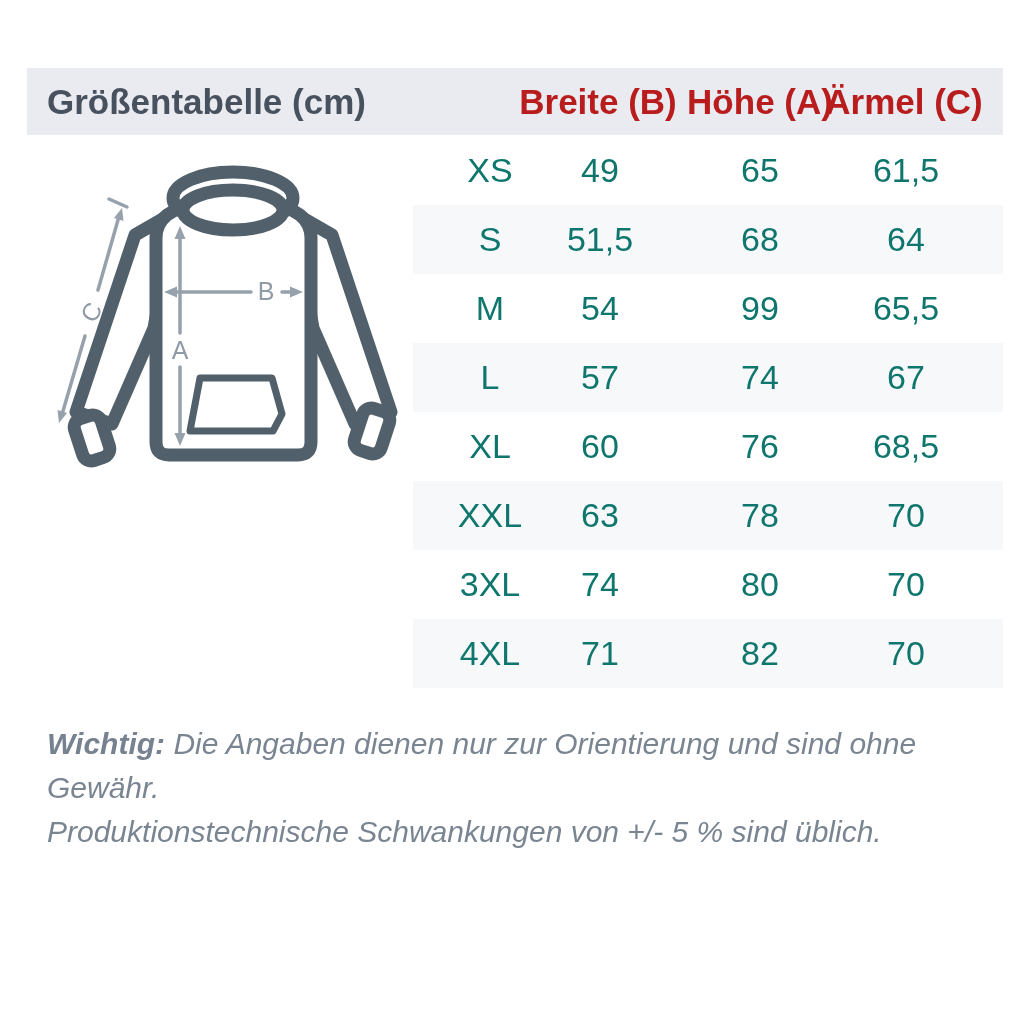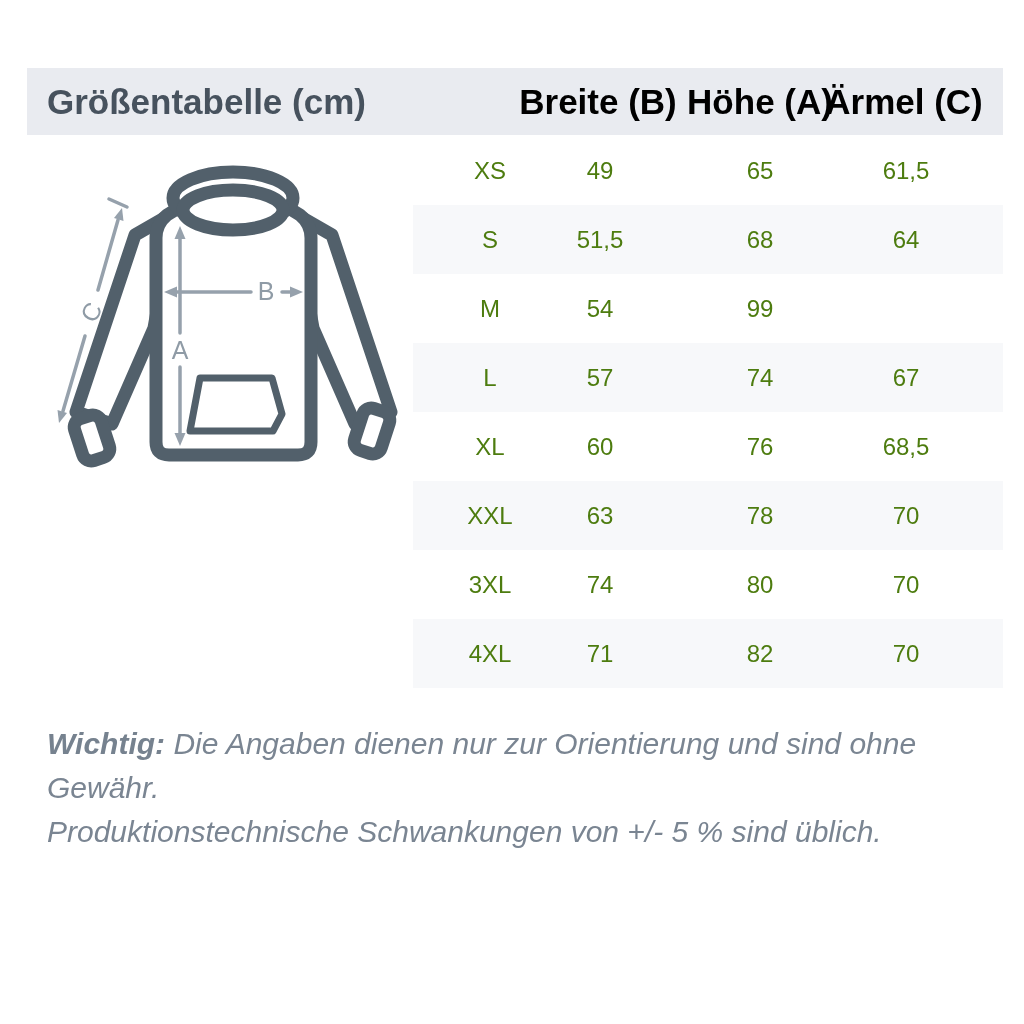--- a/index.html
+++ b/index.html
@@ -11,33 +11,33 @@
   .header-band{
     position:absolute;left:27px;top:38px;width:976px;height:67px;
     background:#e9ebf0;
   }
   .table-title{
     position:absolute;left:20px;top:0;height:67px;line-height:67px;
     font-size:35px;font-weight:bold;color:#47525e;white-space:nowrap;
   }
   .col-header{
     position:absolute;top:0;height:70px;line-height:67px;
-    font-size:35px;font-weight:bold;color:#000000;white-space:nowrap;
+    font-size:35px;font-weight:bold;color:#b91c1c;white-space:nowrap;
     transform:translateX(-50%);
   }
   .col-breite{left:571px;}
   .col-hoehe{left:733px;}
   .col-aermel{left:877px;}
   
   .tbody{position:absolute;left:413px;top:106px;width:590px;}
   .trow{position:relative;height:69px;}
   .trow.striped{background:#f7f8fa;}
   .cell{
-    position:absolute;top:0;height:69px;line-height:69px;font-size:24px;
-    color:#4d7c0f;transform:translateX(-50%);white-space:nowrap;
+    position:absolute;top:0;height:69px;line-height:69px;font-size:34px;
+    color:#0f766e;transform:translateX(-50%);white-space:nowrap;
   }
   .cell-size{left:77px;}
   .cell-breite{left:187px;}
   .cell-hoehe{left:347px;}
   .cell-aermel{left:493px;}
   
   .diagram{position:absolute;left:40px;top:120px;}
   
   .note{
     position:absolute;left:47px;top:692px;width:930px;
@@ -110,20 +110,21 @@
       <div class="trow striped">
         <div class="cell cell-size">S</div>
         <div class="cell cell-breite">51,5</div>
         <div class="cell cell-hoehe">68</div>
         <div class="cell cell-aermel">64</div>
       </div>
       <div class="trow">
         <div class="cell cell-size">M</div>
         <div class="cell cell-breite">54</div>
         <div class="cell cell-hoehe">99</div>
+        <div class="cell cell-aermel">65,5</div>
       </div>
       <div class="trow striped">
         <div class="cell cell-size">L</div>
         <div class="cell cell-breite">57</div>
         <div class="cell cell-hoehe">74</div>
         <div class="cell cell-aermel">67</div>
       </div>
       <div class="trow">
         <div class="cell cell-size">XL</div>
         <div class="cell cell-breite">60</div>

